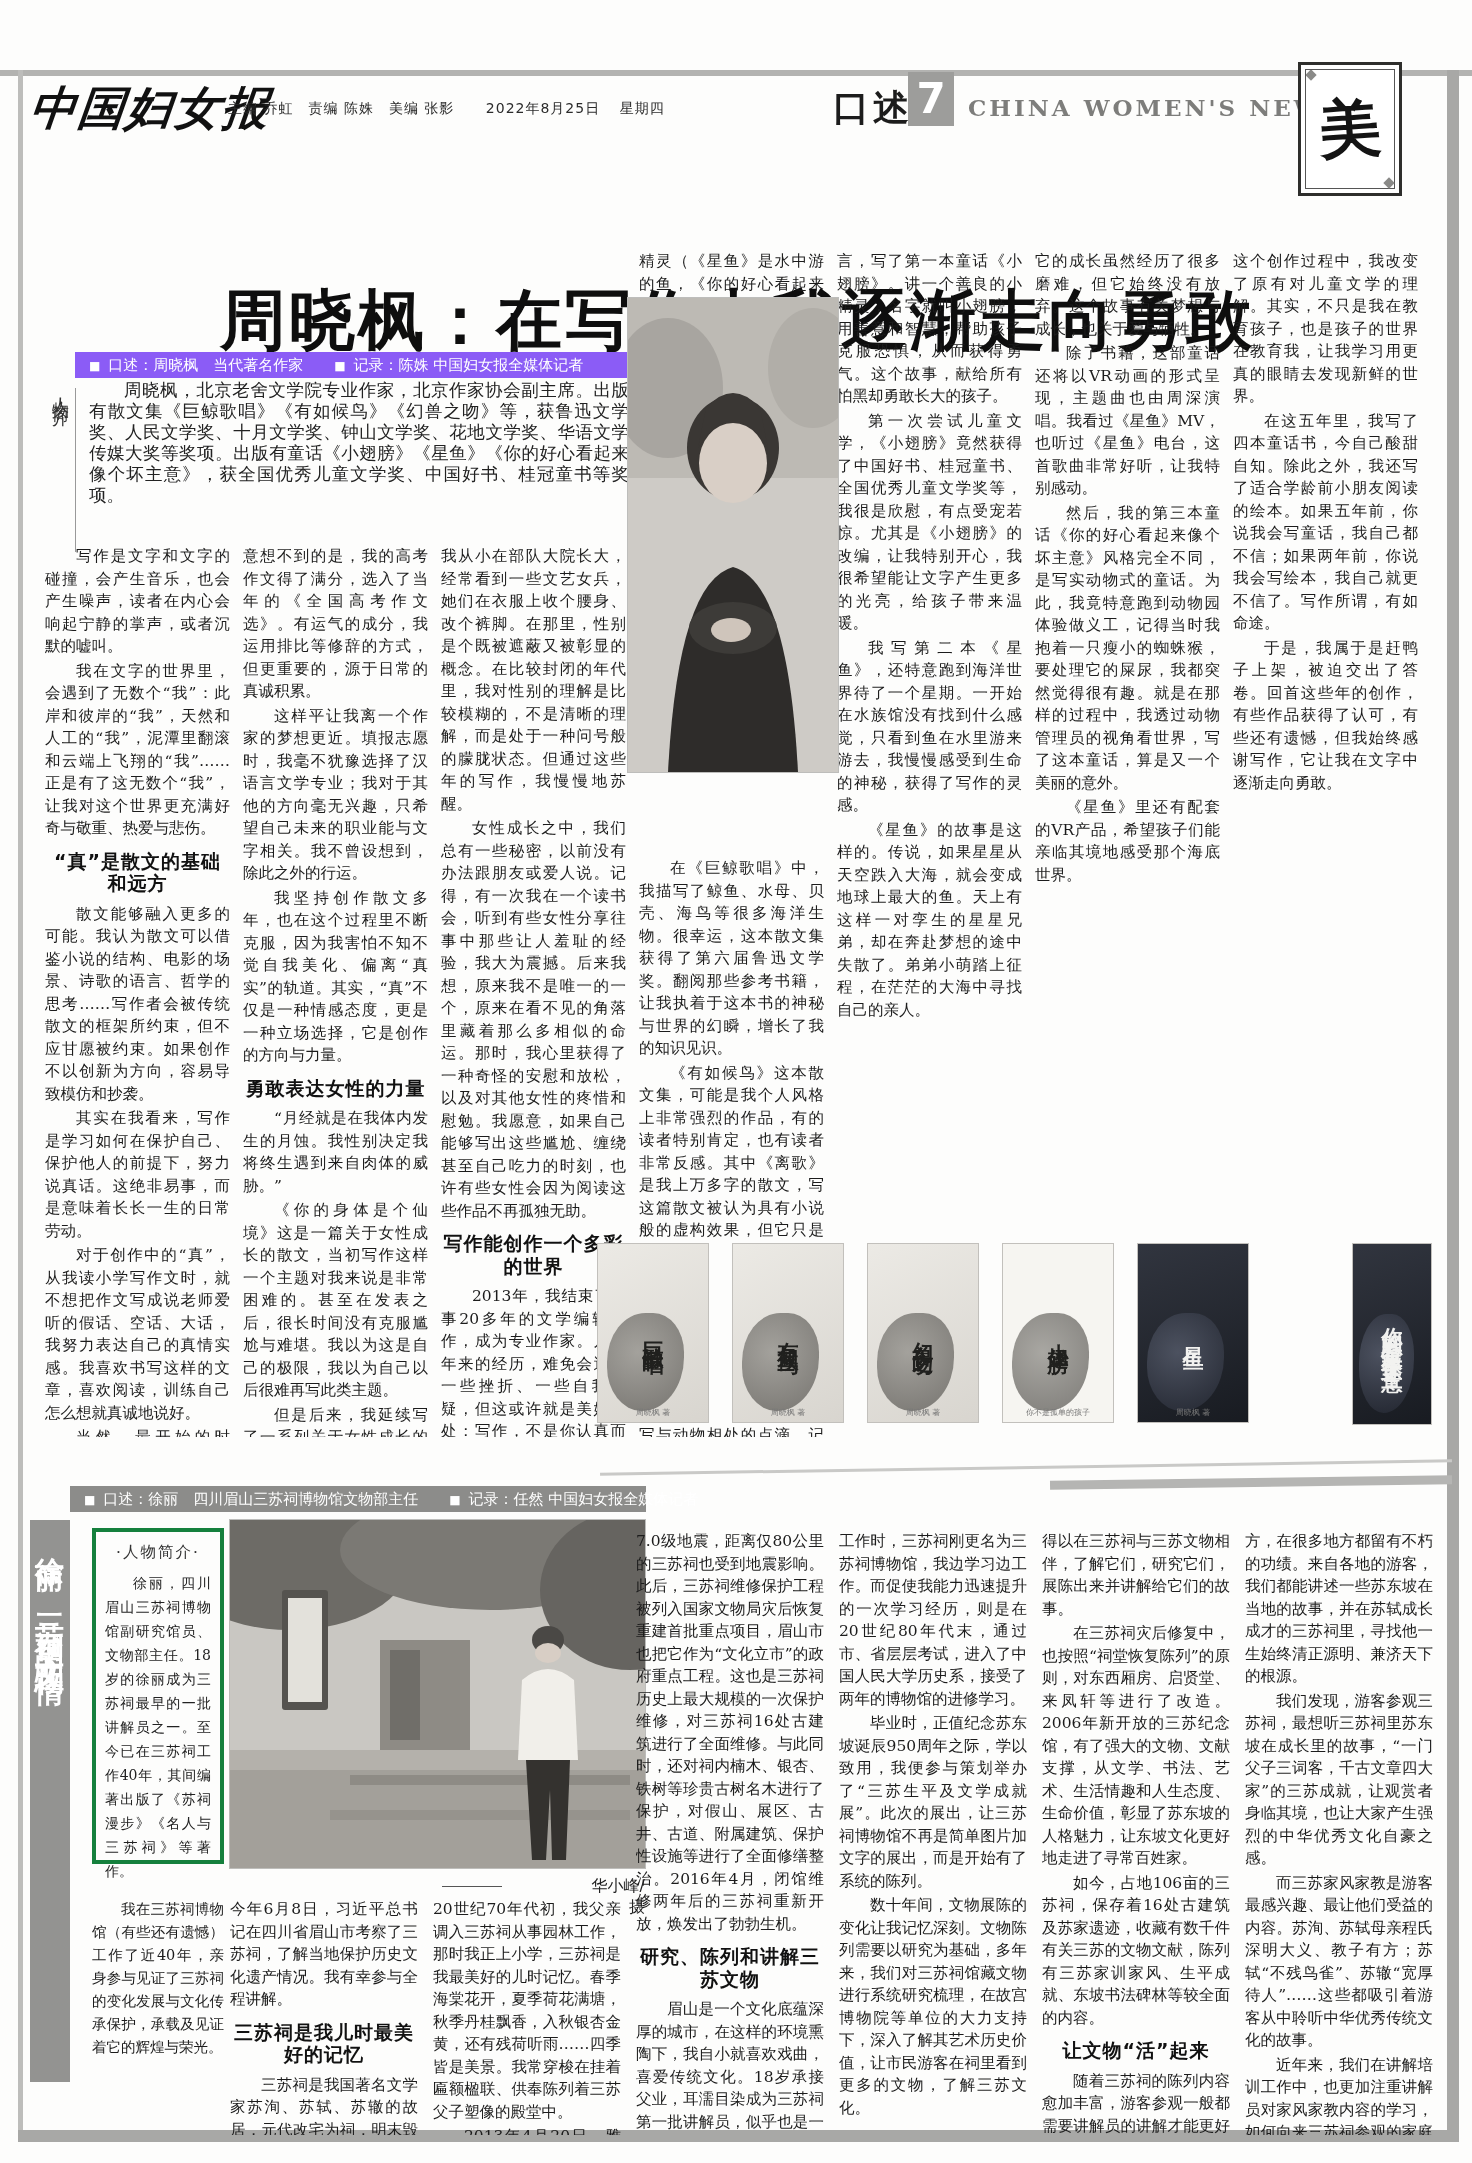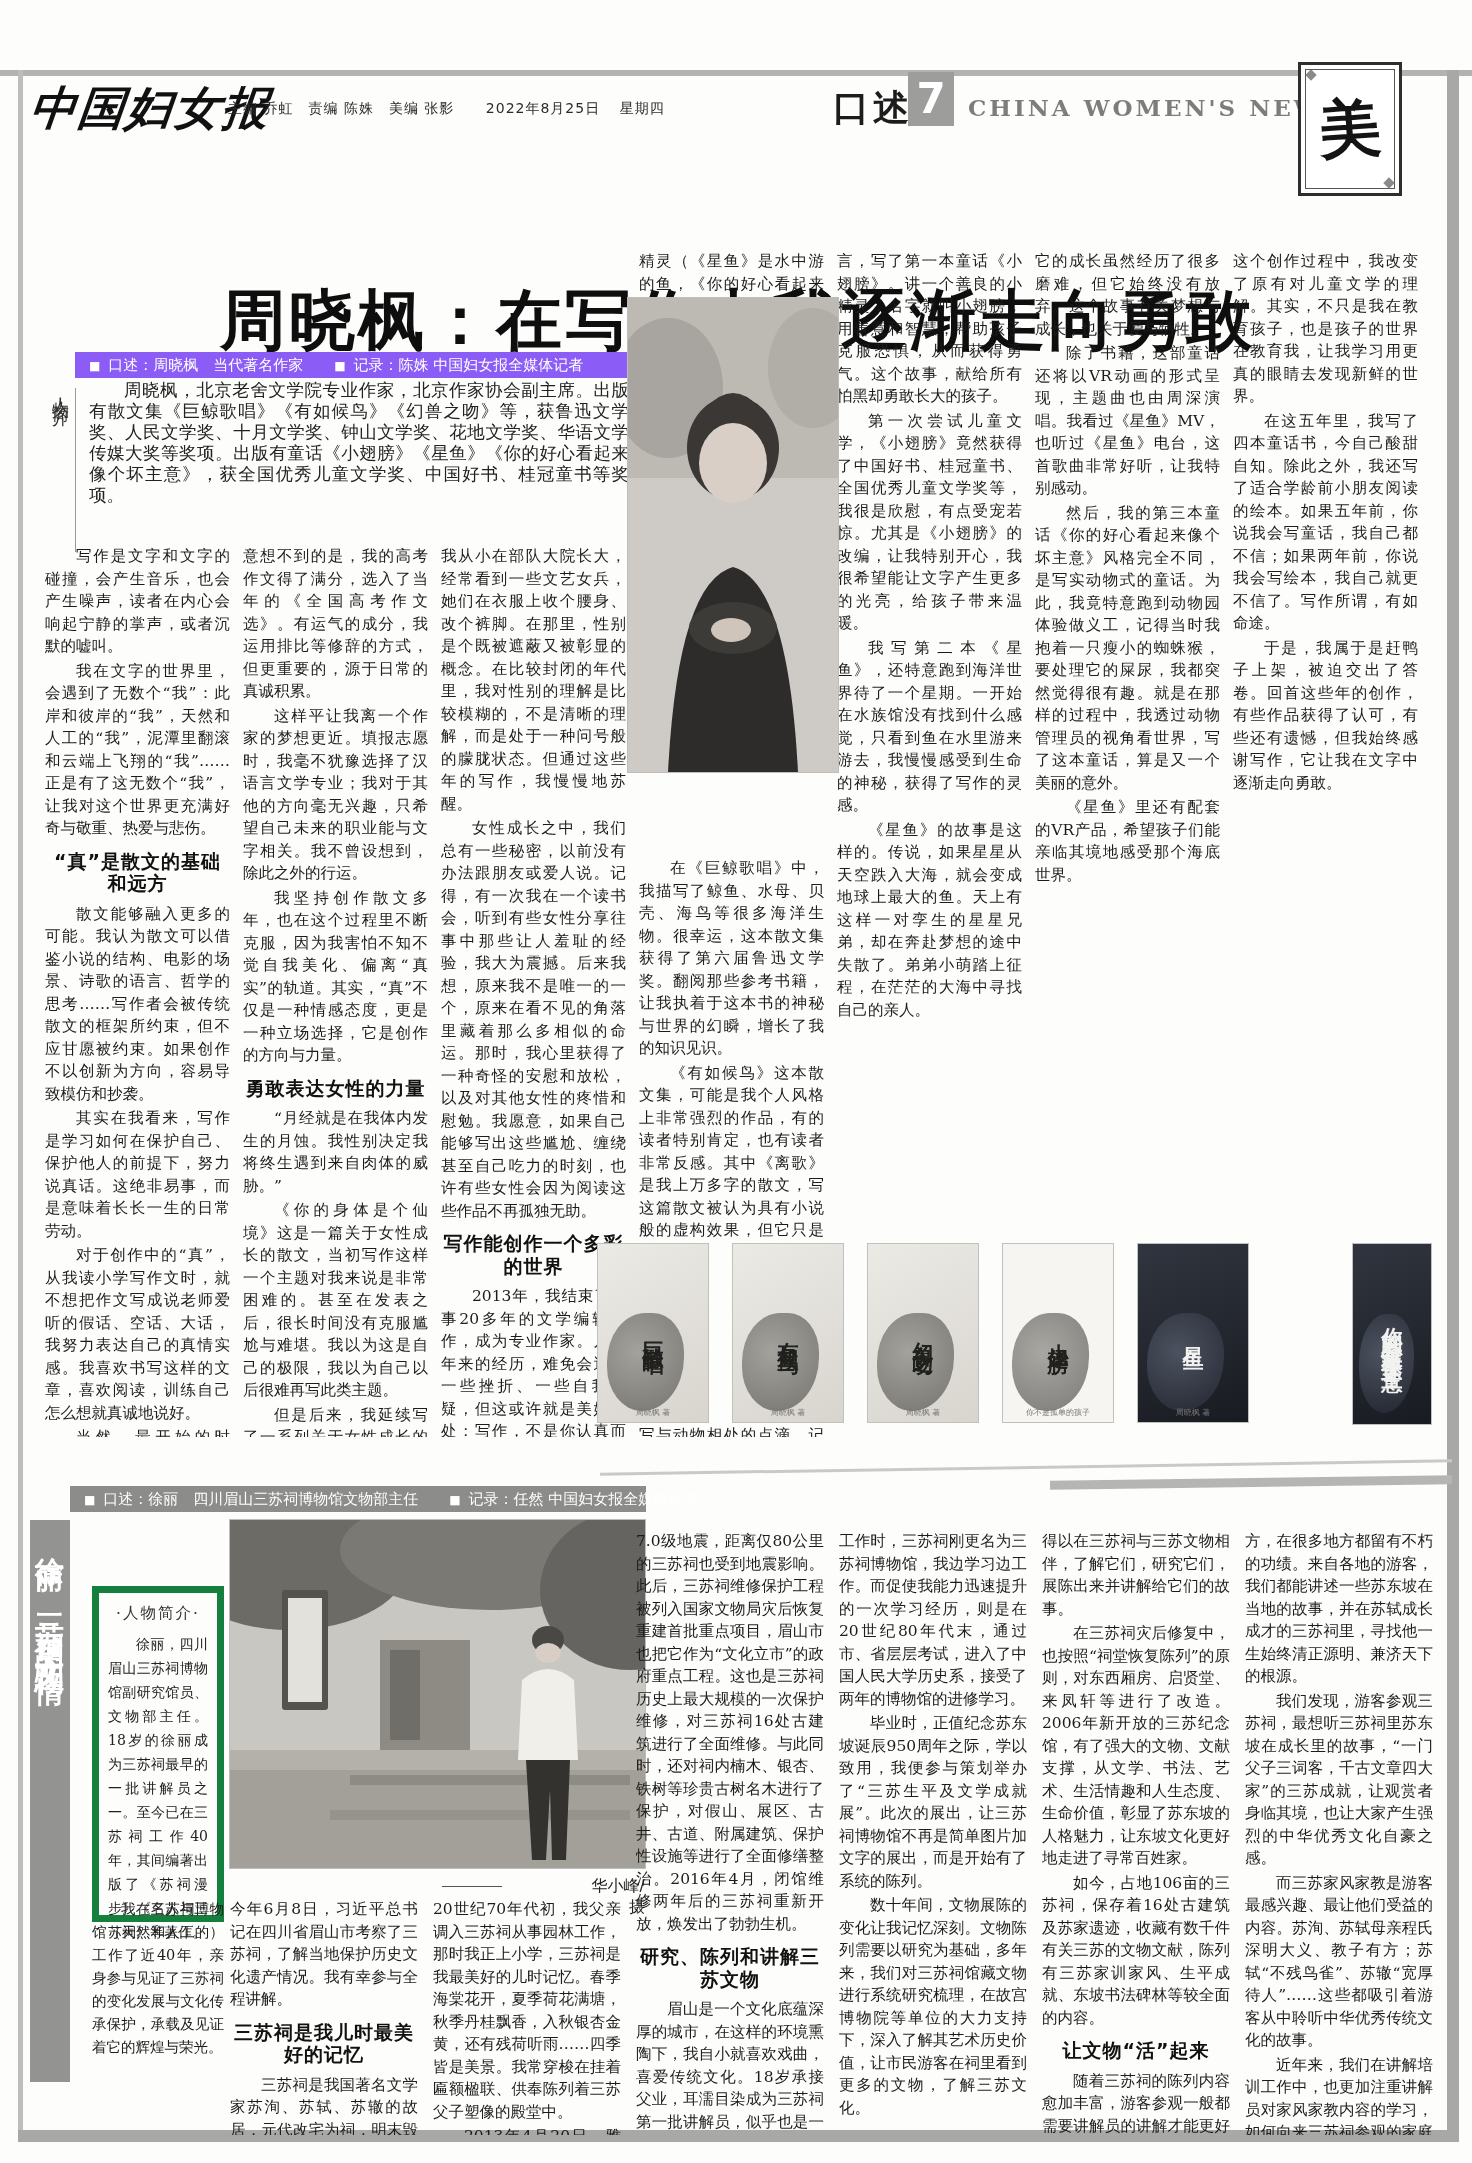--- a/index.html
+++ b/index.html
@@ -82,22 +82,22 @@
 
   
   .divider{position:absolute;left:600px;top:1466px;width:852px;height:3px;background:#c9c9c7;
       transform:rotate(-0.9deg);}
   .divider2{position:absolute;left:1050px;top:1478px;width:402px;height:9px;background:#b5b5b3;
       transform:rotate(-0.8deg);}
   .vtitle{position:absolute;left:30px;top:1520px;width:40px;height:562px;background:#939391;
       color:#fff;display:flex;align-items:flex-start;justify-content:center;}
   .vtitle span{writing-mode:vertical-rl;font-size:29px;font-weight:bold;letter-spacing:9px;
       margin-top:14px;}
-  .profile-bottom{position:absolute;left:92px;top:1586px;width:132px;height:336px;
-      border:7px solid #15803d;padding:10px 9px;box-sizing:border-box;}
+  .profile-bottom{position:absolute;left:92px;top:1528px;width:132px;height:336px;
+      border:4px solid #15803d;padding:10px 9px;box-sizing:border-box;}
   .profile-bottom .plab{text-align:center;font-size:15.5px;letter-spacing:2px;color:#333;
       margin-bottom:8px;}
   .profile-bottom .ptext{font-size:14px;line-height:24px;text-align:justify;text-indent:2em;color:#222;}
 </style>
 </head>
 <body>
 
 <div class="page">
 
   <div class="bar top"></div>
@@ -267,21 +267,21 @@
       <ellipse cx="318" cy="133" rx="13" ry="10" fill="#d8cec5"></ellipse>
       <path d="M292 160 q26 -22 52 0 l4 80 h-60 z" fill="#f1efea"></path>
       <path d="M296 240 h44 l-4 100 h-14 l-2 -70 l-4 70 h-14 z" fill="#34322f"></path>
     </svg>
   </div>
   <div class="caption" style="left:430px;top:1876px;width:215px;text-align:right">
     <span class="dash"></span><span>华小峰/摄</span>
   </div>
 
   <div class="col" style="left:92px;top:1898px;width:132px;height:237px;font-size:14.5px;line-height:23px">
-      <p>我在三苏祠博物馆（天然和人工的）工作了近40年，亲身参与见证了三苏祠的变化发展与文化传承保护，承载及见证着它的辉煌与荣光。</p>
+      <p>我在三苏祠博物馆（有些还有遗憾）工作了近40年，亲身参与见证了三苏祠的变化发展与文化传承保护，承载及见证着它的辉煌与荣光。</p>
     </div>
   <div class="col" style="left:230px;top:1898px;width:188px;height:237px">
       <p class="noind">今年6月8日，习近平总书记在四川省眉山市考察了三苏祠，了解当地保护历史文化遗产情况。我有幸参与全程讲解。</p>
       <h3>三苏祠是我儿时最美好的记忆</h3>
       <p>三苏祠是我国著名文学家苏洵、苏轼、苏辙的故居，元代改宅为祠，明末毁于战火，清康熙四年（1665）在原址模拟重建。</p>
     </div>
   <div class="col" style="left:433px;top:1898px;width:188px;height:237px">
       <p class="noind">20世纪70年代初，我父亲调入三苏祠从事园林工作，那时我正上小学，三苏祠是我最美好的儿时记忆。春季海棠花开，夏季荷花满塘，秋季丹桂飘香，入秋银杏金黄，还有残荷听雨……四季皆是美景。我常穿梭在挂着匾额楹联、供奉陈列着三苏父子塑像的殿堂中。</p>
       <p>2013年4月20日，雅安市芦山县发生</p>
     </div>

